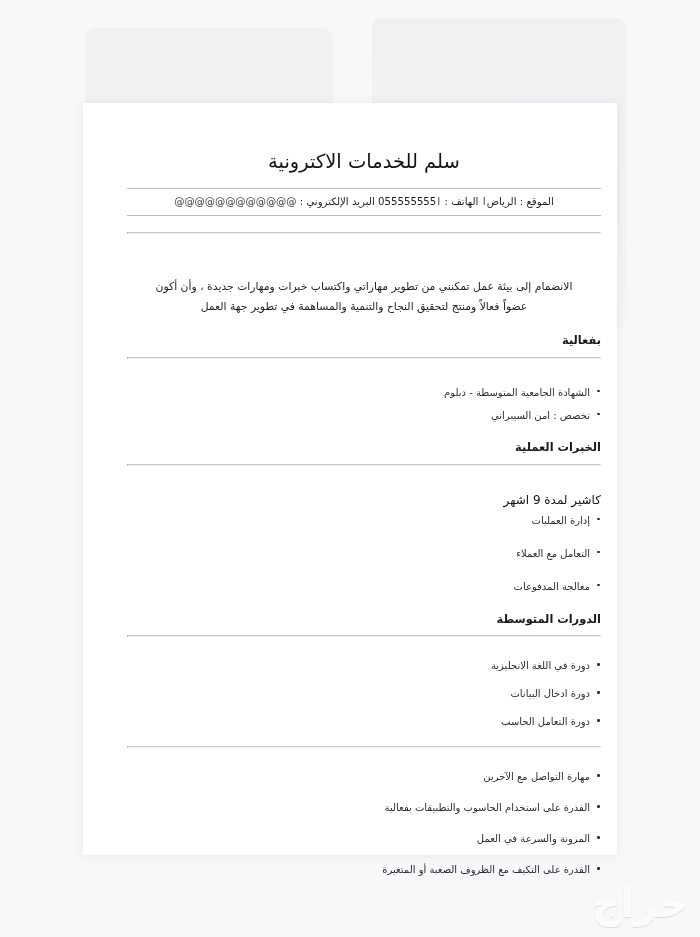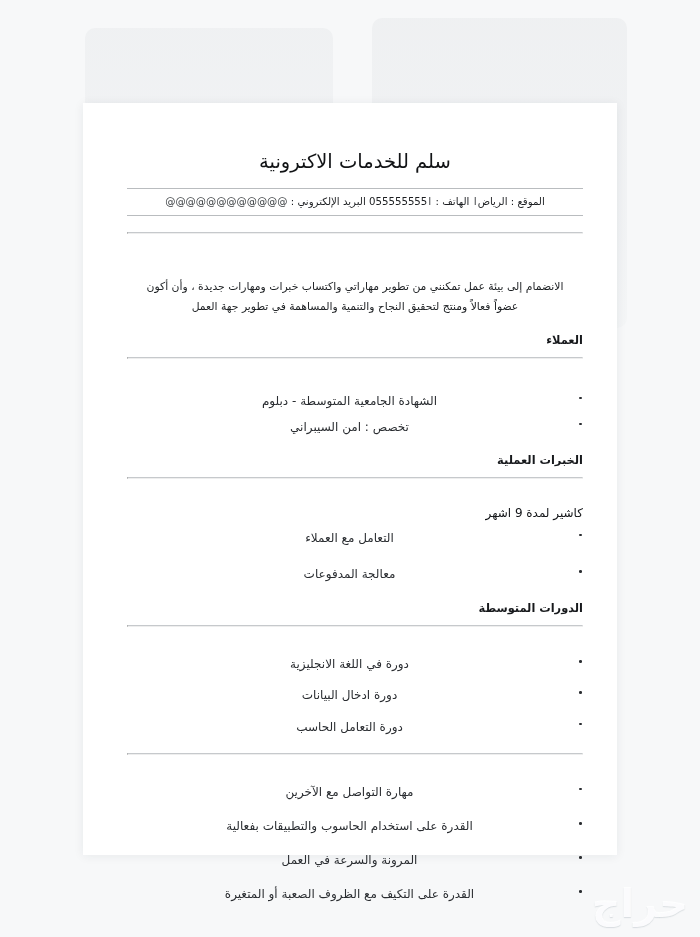--- a/index.html
+++ b/index.html
@@ -44,21 +44,21 @@
     left: 83px;
     top: 103px;
     width: 534px;
     height: 752px;
     background: #ffffff;
     box-shadow: 0 1px 10px rgba(30,40,55,.07);
     z-index: 3;
   }
 
   .page-inner {
-    padding: 46px 34px 0 44px;
+    padding: 46px 16px 0 44px;
   }
 
   
   #resume-title {
     text-align: center;
     font-size: 19.5px;
     font-weight: 400;
     color: #111315;
     letter-spacing: 0;
     margin: 0 0 14px 0;
@@ -120,26 +120,25 @@
   }
 
   ul.bullets {
     list-style: none;
     margin: 0;
     padding: 0;
     direction: rtl;
   }
   ul.bullets li {
     position: relative;
-    font-size: 12px;
+    font-size: 10px;
     color: #2a2d31;
-    text-align: center;
+    text-align: right;
     padding-right: 11px;
     line-height: 1.6;
-    margin-top: 7px;
   }
   ul.bullets li::before {
     content: "";
     position: absolute;
     right: 1px;
     top: 5px;
     width: 2.6px;
     height: 2.6px;
     border-radius: 50%;
     background: #2a2d31;
@@ -191,36 +190,37 @@
     <hr class="rule">
 
     <div class="section">
       <hr class="rule-thin">
       <div class="section-body" id="objective-body">
         <p class="para">الانضمام إلى بيئة عمل تمكنني من تطوير مهاراتي واكتساب خبرات ومهارات جديدة ، وأن أكون عضواً فعالاً ومنتج لتحقيق النجاح والتنمية والمساهمة في تطوير جهة العمل</p>
       </div>
     </div>
 
     <div class="section">
-      <div class="section-head">العملاء</div>
+      <div class="section-head">بفعالية</div>
       <hr class="rule-thin">
       <div class="section-body" id="education-body">
         <ul class="bullets tight">
           <li>الشهادة الجامعية المتوسطة - دبلوم</li>
           <li>تخصص : امن السيبراني</li>
         </ul>
       </div>
     </div>
 
     <div class="section">
       <div class="section-head">الخبرات العملية</div>
       <hr class="rule-thin">
       <div class="section-body" id="experience-body">
         <div class="job-title">كاشير لمدة 9 اشهر</div>
         <ul class="bullets loose">
+          <li>إدارة العمليات</li>
           <li>التعامل مع العملاء</li>
           <li>معالجة المدفوعات</li>
         </ul>
       </div>
     </div>
 
     <div class="section">
       <div class="section-head">الدورات المتوسطة</div>
       <hr class="rule-thin">
       <div class="section-body" id="courses-body">

